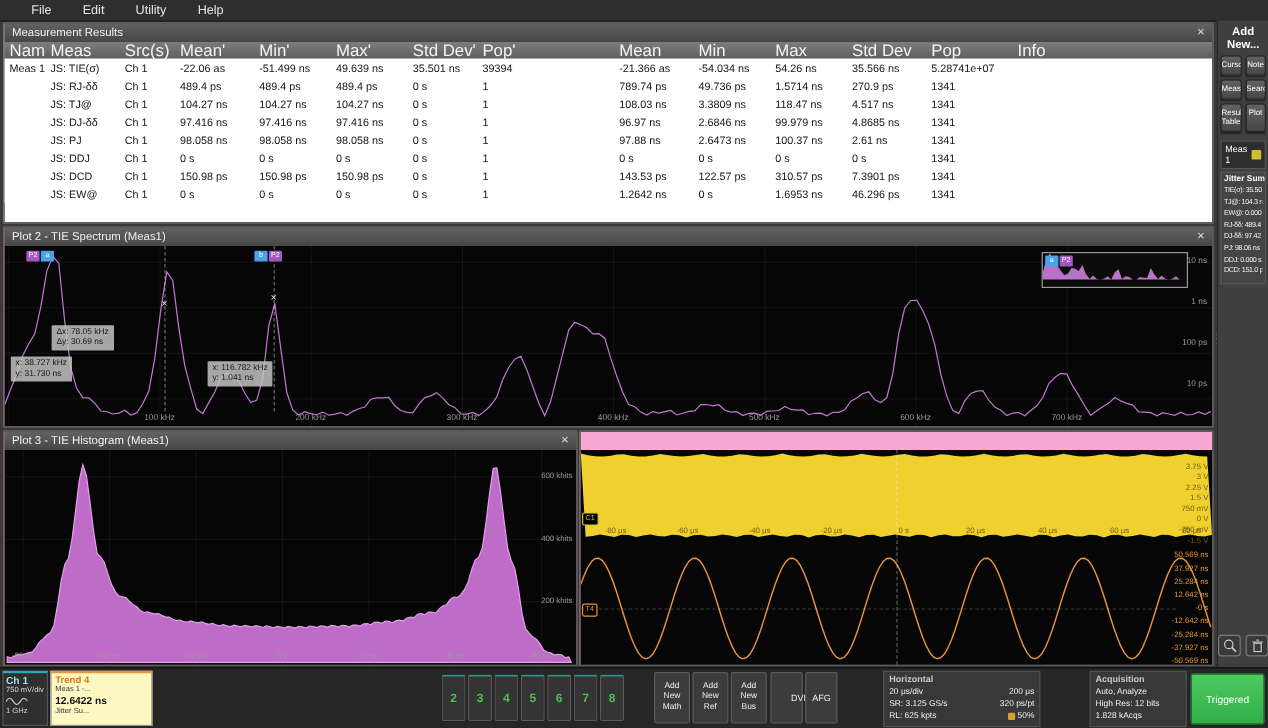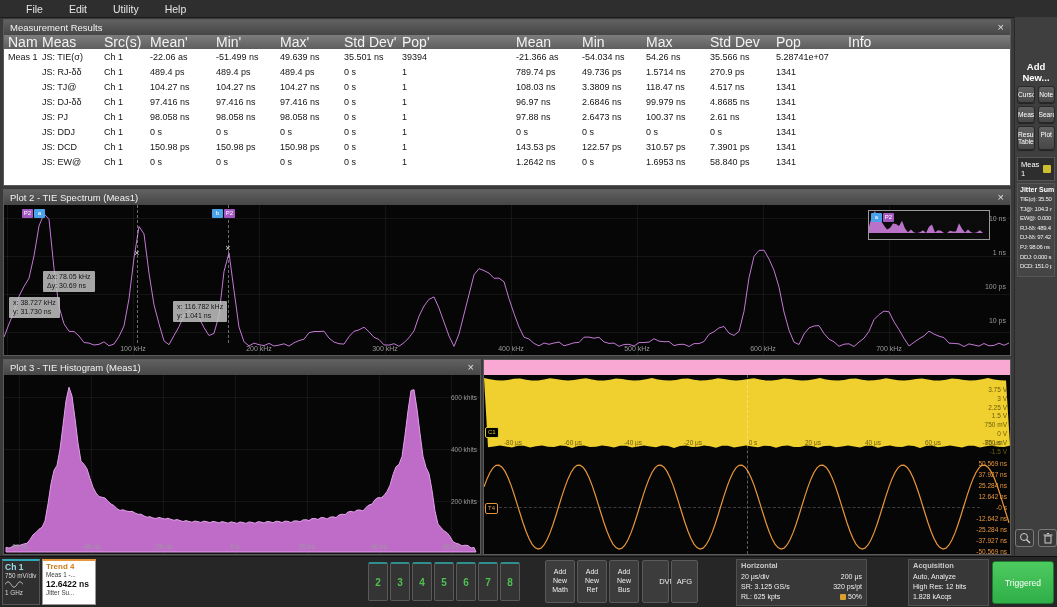--- a/index.html
+++ b/index.html
@@ -54,39 +54,39 @@
   .trend-midline{position:absolute;left:0;right:30px;top:132px;border-top:1px dashed rgba(255,255,255,0.22);}
   .wave-marker{position:absolute;left:1px;background:#000;border-radius:2px;font-size:6px;padding:0 2px;line-height:9px;}
   .wave-marker.c1{top:52px;border:1px solid #d8c82a;color:#d8c82a;}
   .wave-marker.t4{top:128px;border:1px solid var(--trend-orange,#e8963c);color:var(--trend-orange,#e8963c);}
   .wave-scrollbar{position:absolute;left:118px;top:3px;width:140px;height:8px;border:1px solid #919191;border-radius:4px;}
   .wave-scroll-thumb{position:absolute;left:2px;top:1px;width:62px;height:4px;background:#8a8a8a;border-radius:2px;}
   .trig-marker{position:absolute;left:252px;top:0;color:#f08a28;font-size:9px;line-height:12px;}
   .splitter{position:absolute;left:1009px;top:276px;color:#b0b0b0;font-size:11px;letter-spacing:-2px;}
   
   .sidebar{position:absolute;left:1014px;top:17px;width:43px;height:539px;background:#3f3f3f;border-left:1px solid #2a2a2a;box-sizing:border-box;}
-  .sb-title{font-size:9.5px;font-weight:bold;color:#fff;text-align:center;padding:4px 0 3px;margin-top:40px;}
+  .sb-title{font-size:9.5px;font-weight:bold;color:#fff;text-align:center;padding:4px 0 3px;}
   .sb-grid{display:grid;grid-template-columns:1fr 1fr;gap:3px;padding:0 2px;}
   .sb-btn{background:linear-gradient(#626262,#474747);border:1px solid #282828;border-radius:3px;color:#fff;font-size:6.6px;text-align:center;padding:4px 0;white-space:pre-line;box-shadow:0 1px 1px rgba(0,0,0,.45);overflow:hidden;}
   .meas-tile{margin:7px 2px 2px;background:#2e2e2e;border:1px solid #565656;display:flex;align-items:center;justify-content:space-between;padding:2px 3px;}
   .meas-tile-label{font-size:7.5px;color:#fff;}
   .meas-chip{width:9px;height:8px;background:#cdbf2d;border-radius:1px;}
   .summary{margin:0 2px;background:#454545;border:1px solid #565656;padding:2px 2px 4px;overflow:hidden;}
   .summary-title{font-size:7px;font-weight:bold;color:#fff;margin-bottom:2px;white-space:nowrap;}
   .summary-line{display:block;font-size:6px;letter-spacing:-0.3px;color:#f2f2f2;line-height:1.6;white-space:nowrap;overflow:hidden;}
   .sb-icons{position:absolute;bottom:9px;left:0;right:0;display:flex;justify-content:center;gap:4px;}
   .sb-iconbtn{width:18px;height:16px;border:1px solid #7a7a7a;border-radius:3px;background:#393939;display:flex;align-items:center;justify-content:center;position:relative;}
   .sb-iconbtn svg{position:static;}
   
   .bottombar{position:absolute;left:0;top:556px;width:1057px;height:51px;background:#262626;border-top:1px solid #101010;}
   .chtile{position:absolute;left:2px;top:2px;width:38px;height:46px;background:#2f2f2f;border:1px solid #565656;border-top:2px solid #2fa8b8;box-sizing:border-box;padding:1px 2px;}
   .chtile-label{color:#9fdce8;font-size:8.5px;font-weight:bold;}
   .chtile-sub{color:#d8d8d8;font-size:6.3px;line-height:1.3;}
   .squiggle{position:static;margin:1px 0;}
-  .trendtile{position:absolute;left:42px;top:2px;width:54px;height:46px;background:#ffffff;border:1px solid #999;border-top:2px solid var(--trend-orange,#e8963c);box-sizing:border-box;padding:1px 3px;}
+  .trendtile{position:absolute;left:42px;top:2px;width:85px;height:46px;background:#fef9c3;border:1px solid #999;border-top:2px solid var(--trend-orange,#e8963c);box-sizing:border-box;padding:1px 3px;}
   .trend-label{color:#d07818;font-size:8px;font-weight:bold;}
   .trend-sub{color:#3a3a3a;font-size:6.3px;line-height:1.3;}
   .trend-val{color:#101010;font-size:8.5px;font-weight:bold;line-height:1.2;}
   .chnums{position:absolute;left:368px;top:5px;display:flex;gap:2px;}
   .chnum{width:20px;height:39px;background:#343434;border:1px solid #5a5a5a;border-top:2px solid #2f8f8f;border-radius:2px;box-sizing:border-box;color:#4fc050;font-size:10px;font-weight:bold;display:flex;align-items:center;justify-content:center;}
   .addbtns{position:absolute;left:545px;top:3px;display:flex;gap:2px;}
   .addbtn{width:30px;height:43px;background:#3c3c3c;border:1px solid #5a5a5a;border-radius:2px;box-sizing:border-box;color:#eee;font-size:7px;line-height:1.25;text-align:center;display:flex;align-items:center;justify-content:center;white-space:pre-line;}
   .miscbtn{position:absolute;top:3px;width:27px;height:43px;background:#3c3c3c;border:1px solid #5a5a5a;border-radius:2px;box-sizing:border-box;color:#eee;font-size:7.5px;display:flex;align-items:center;justify-content:center;}
   .dvm{left:642px;padding-left:24px;} .afg{left:671px;}
   .infopanel{position:absolute;top:2px;height:47px;background:#383838;border:1px solid #515151;box-sizing:border-box;padding:1px 4px;}
@@ -262,21 +262,21 @@
         <div class="tcell">Ch 1</div>
         <div class="tcell">0 s</div>
         <div class="tcell">0 s</div>
         <div class="tcell">0 s</div>
         <div class="tcell">0 s</div>
         <div class="tcell">1</div>
         <div class="tcell"></div>
         <div class="tcell">1.2642 ns</div>
         <div class="tcell">0 s</div>
         <div class="tcell">1.6953 ns</div>
-        <div class="tcell">58.840 ps</div>
+        <div class="tcell">46.296 ps</div>
         <div class="tcell">1341</div>
         <div class="tcell"></div>
       </div>
     </div>
 </div>
 
 <div class="panel plot2">
   <div class="panel-header">
     <span class="ph-title">Plot 2 - TIE Spectrum (Meas1)</span>
     <span class="close-x">×</span>

